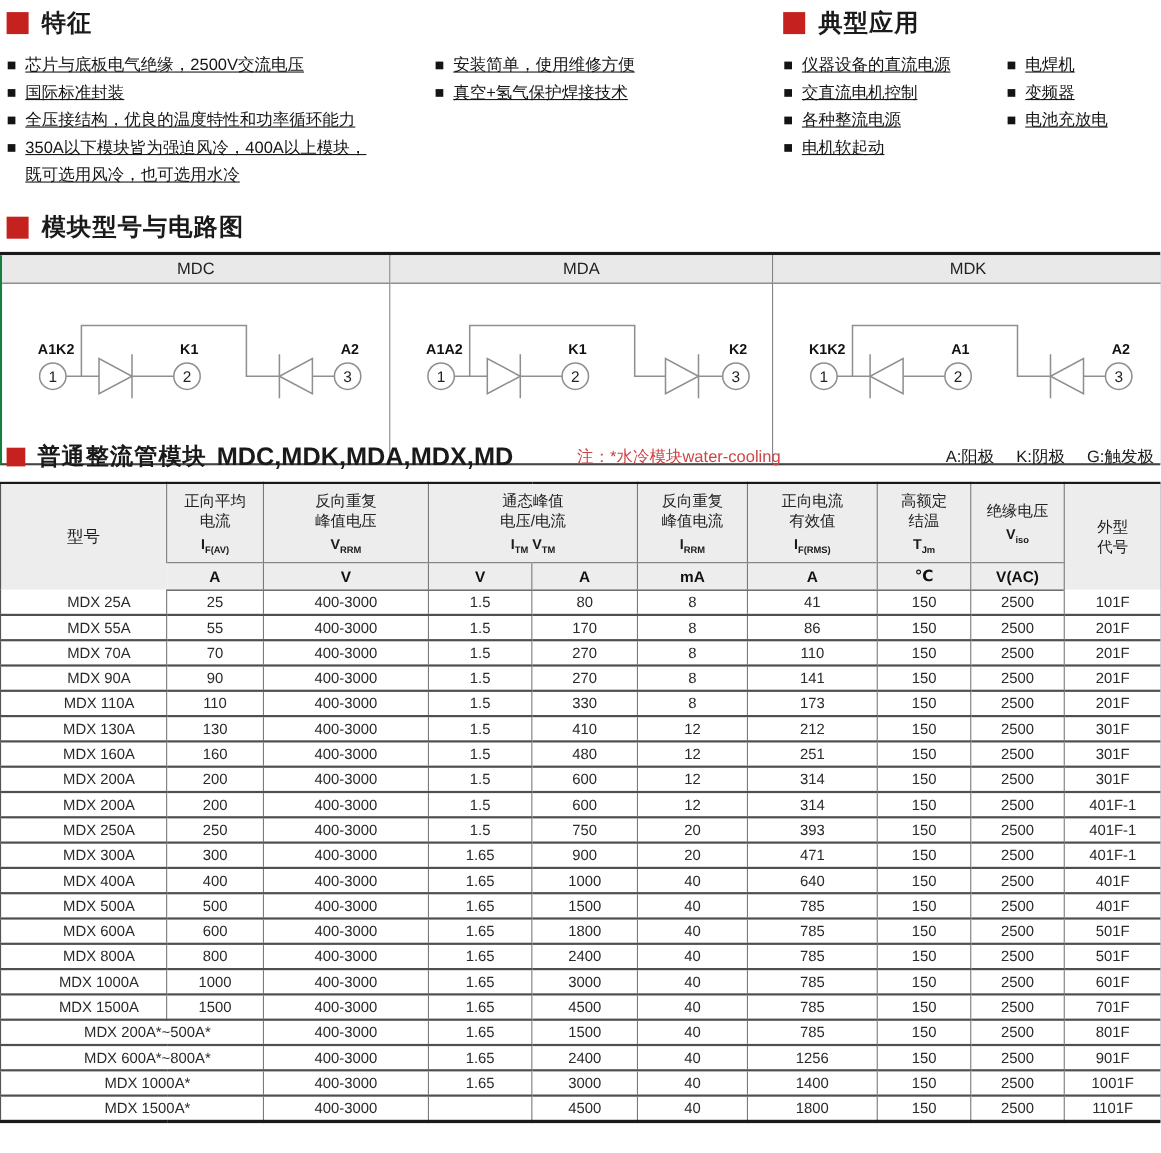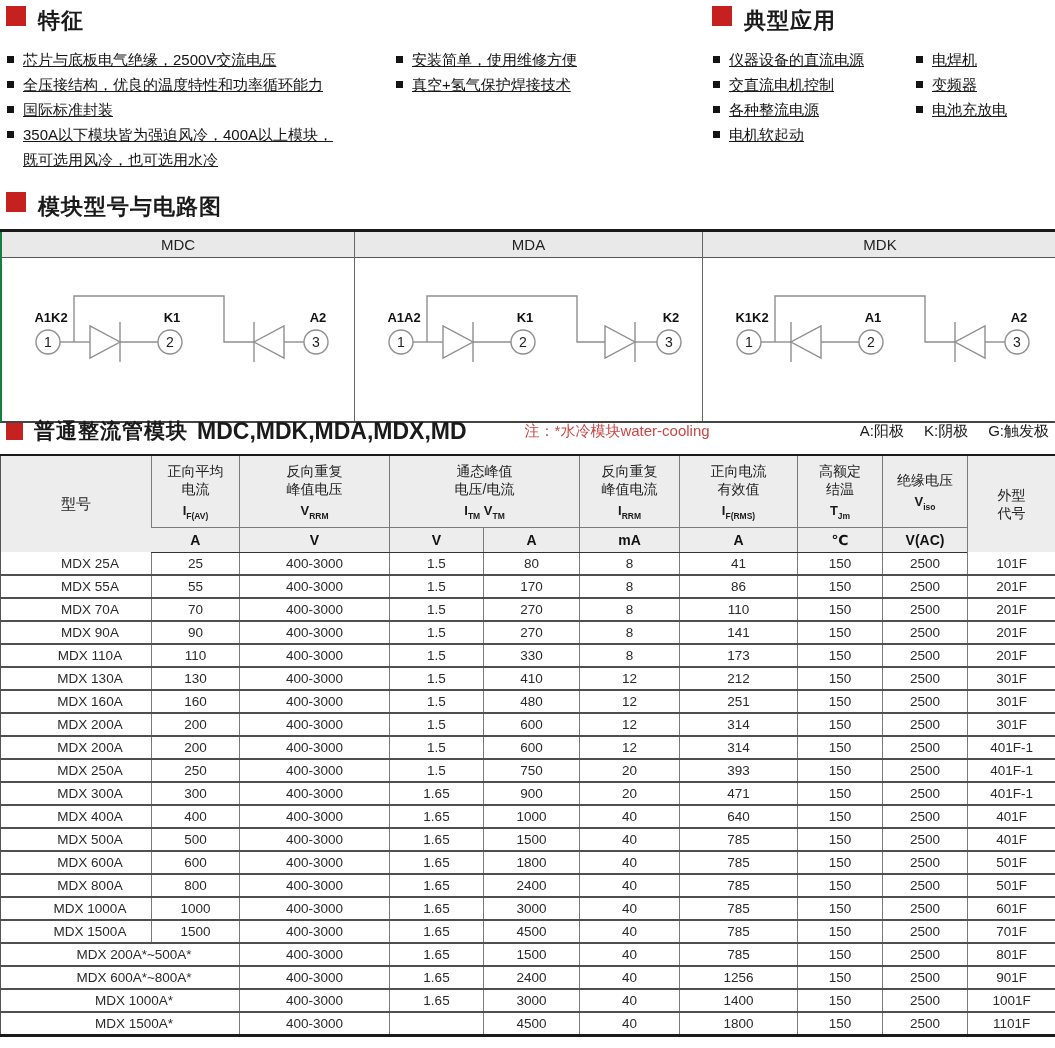--- a/index.html
+++ b/index.html
@@ -1,21 +1,21 @@
 <!DOCTYPE html>
 <html><head>
 <meta charset="utf-8">
 <style>
   * { margin:0; padding:0; box-sizing:border-box; }
   html,body { width:1055px; height:1048px; background:#fff; overflow:hidden;
     font-family:"Liberation Sans","DejaVu Sans",sans-serif; color:#1a1a1a; }
   .page { position:relative; width:1055px; height:1048px; }
 
   
-  .sec-head { display:flex; }
+  .sec-head { display:flex; align-items:center; }
   .sq { width:20px; height:20px; background:#c5211e; flex:0 0 auto; }
   .sq-sm { width:17px; height:17px; background:#c5211e; flex:0 0 auto; }
   .sec-title { font-size:22px; font-weight:bold; margin-left:12px; letter-spacing:1px; }
 
   
   ul.blist { list-style:none;text-decoration:underline; }
   ul.blist li { position:relative; padding-left:17px; font-size:15px; line-height:25px;
     white-space:pre-line; color:#141414; }
   ul.blist li::before { content:""; position:absolute; left:1px; top:9px; width:7px; height:7px; background:#141414; }
 
@@ -34,21 +34,21 @@
   #circuits .sec-head { padding-left:6px; }
   #circuits .thick-rule { margin-top:7px; height:3px; background:#1a1a1a; }
   .panels { display:flex; border-left:2px solid #15803d; border-right:1px solid #666; border-bottom:2px solid #444; }
   .panel { flex:0 0 auto; }
   .panel + .panel { border-left:1px solid #666; }
   .panel-head { height:26px; background:#e9e9e9; border-bottom:1px solid #555;
     display:flex; align-items:center; justify-content:center; font-size:15px; color:#222; }
   .panel-body { height:163px; background:#fff; }
 
   
-  #spec { position:absolute; left:0; top:412px; width:1055px; }
+  #spec { position:absolute; left:0; top:396px; width:1055px; }
   .spec-title-row { display:flex; align-items:center; height:38px; padding:0 6px; }
   .spec-title-zh { font-size:21px; font-weight:bold; margin-left:11px; letter-spacing:1px; }
   .spec-title-en { font-size:23px; font-weight:bold; margin-left:9px; }
   .spec-note { margin-left:58px; font-size:15px; color:#cc4543; }
   .spec-legend { margin-left:auto; font-size:15px; color:#1a1a1a; display:flex; gap:20px; }
 
   table.spec { width:1055px; border-collapse:collapse; table-layout:fixed; margin-top:4px;
     border-top:2px solid #1a1a1a; border-bottom:3px solid #1a1a1a;
     border-left:1px solid #555; border-right:1px solid #555; }
   table.spec th, table.spec td { border-left:1px solid #7a7a7a; }
@@ -72,22 +72,22 @@
 <div class="page">
 
   <div id="features">
     <div class="sec-head">
       <span class="sq"></span>
       <span class="sec-title">特征</span>
     </div>
     <div class="cols">
       <ul class="blist fcol1">
         <li>芯片与底板电气绝缘，2500V交流电压</li>
+        <li>国际标准封装</li>
         <li>全压接结构，优良的温度特性和功率循环能力</li>
-        <li>国际标准封装</li>
         <li>350A以下模块皆为强迫风冷，400A以上模块，
 既可选用风冷，也可选用水冷</li>
       </ul>
       <ul class="blist fcol2">
         <li>安装简单，使用维修方便</li>
         <li>真空+氢气保护焊接技术</li>
       </ul>
     </div>
   </div>
 

